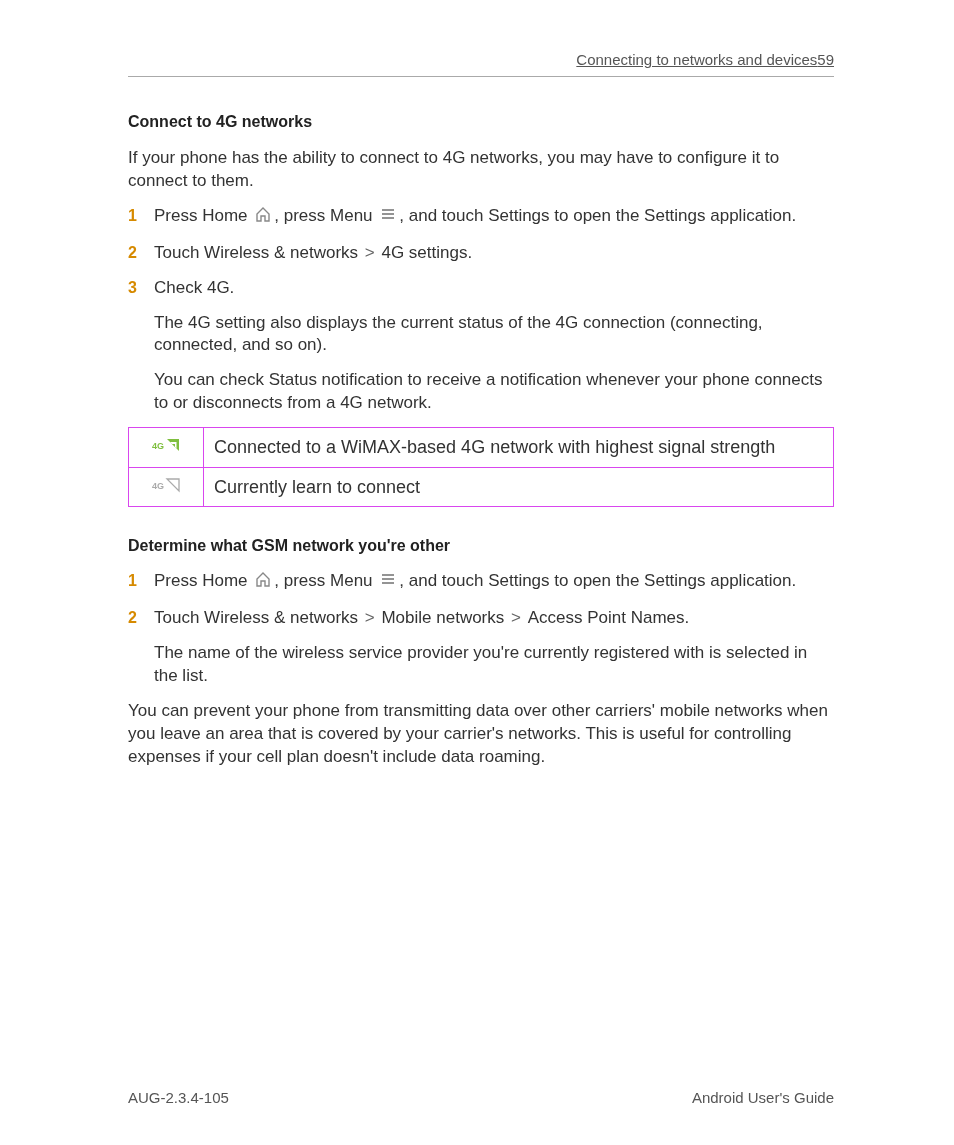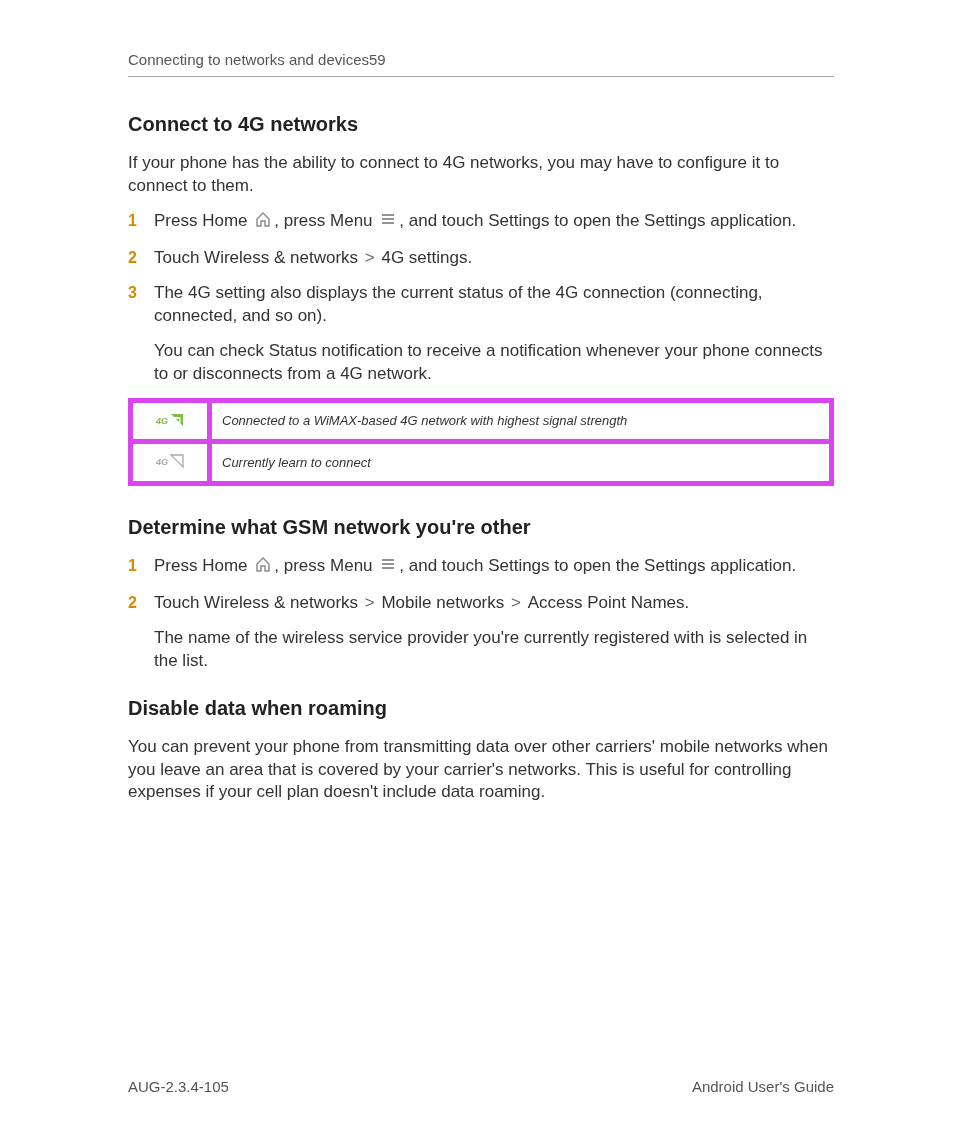--- a/index.html
+++ b/index.html
@@ -15,29 +15,30 @@
     box-sizing: border-box;
   }
   .page {
     position:absolute;
     left: 128px;
     right: 120px;
     top: 50px;
   }
   .running-head {
     display:flex;
-    justify-content:flex-start;
+    justify-content:flex-end;
     font-size:15px;
     color:#555;
     padding-bottom:6px;
     border-bottom:1px solid #aaa;
     margin-bottom: 34px;
+    text-decoration: underline;
   }
   h2.section {
-    font-size:20px;
+    font-size:16px;
     font-weight:700;
     margin: 0 0 14px 0;
     color:#222;
   }
   .body-col {
   }
   p { margin: 0 0 12px 0; }
   .step {
     position:relative;
     padding-left: 26px;
@@ -59,35 +60,34 @@
     vertical-align:-2px;
     margin: 0 2px;
   }
   .sep { color:#666; padding:0 2px; }
   table.sig {
     border-collapse: collapse;
     width: 100%;
     margin: 8px 0 28px 0;
   }
   table.sig td {
-    border:5px solid #d946ef;
+    border:1px solid #d946ef;
     padding:7px 10px;
-    font-size:13px;
+    font-size:18px;
     vertical-align:middle;
-    font-style:italic;
   }
   table.sig td.ic-cell {
     width:54px;
     text-align:center;
   }
   .sigicon { display:inline-block; }
   .footer {
     position:absolute;
     left:128px; right:120px;
-    bottom:48px;
+    bottom:37px;
     display:flex;
     justify-content:space-between;
     font-size:15px;
     color:#555;
   }
 </style>
 </head>
 <body>
 
 <svg width="0" height="0" style="position:absolute">
@@ -150,20 +150,23 @@
       <div class="step-body">
         <p>
           <span>Touch </span><span class="b">Wireless &amp; networks</span><span class="sep"> &gt; </span><span class="b">4G settings</span><span>.</span>
         </p>
       </div>
     </div>
 
     <div class="step">
       <span class="num">3</span>
       <div class="step-body">
+        <p>
+          <span>Check </span><span class="b">4G</span><span>.</span>
+        </p>
         <p>The 4G setting also displays the current status of the 4G connection (connecting, connected, and so on).</p>
         <p>
           <span>You can check </span><span class="b">Status notification</span><span> to receive a notification whenever your phone connects to or disconnects from a 4G network.</span>
         </p>
       </div>
     </div>
 
     <table class="sig">
       <tbody>
           <tr>
@@ -204,21 +207,20 @@
       <span class="num">2</span>
       <div class="step-body">
         <p>
           <span>Touch </span><span class="b">Wireless &amp; networks</span><span class="sep"> &gt; </span><span class="b">Mobile networks</span><span class="sep"> &gt; </span><span class="b">Access Point Names</span><span>.</span>
         </p>
         <p>The name of the wireless service provider you're currently registered with is selected in the list.</p>
       </div>
     </div>
   </div>
 
-  <h2 class="section" style="margin-top:22px">Disable data when roaming</h2>
   <div class="body-col">
     <p>You can prevent your phone from transmitting data over other carriers' mobile networks when you leave an area that is covered by your carrier's networks. This is useful for controlling expenses if your cell plan doesn't include data roaming.</p>
   </div>
 
 </div>
 
 <div class="footer">
   <span>AUG-2.3.4-105</span>
   <span>Android User's Guide</span>
 </div>

